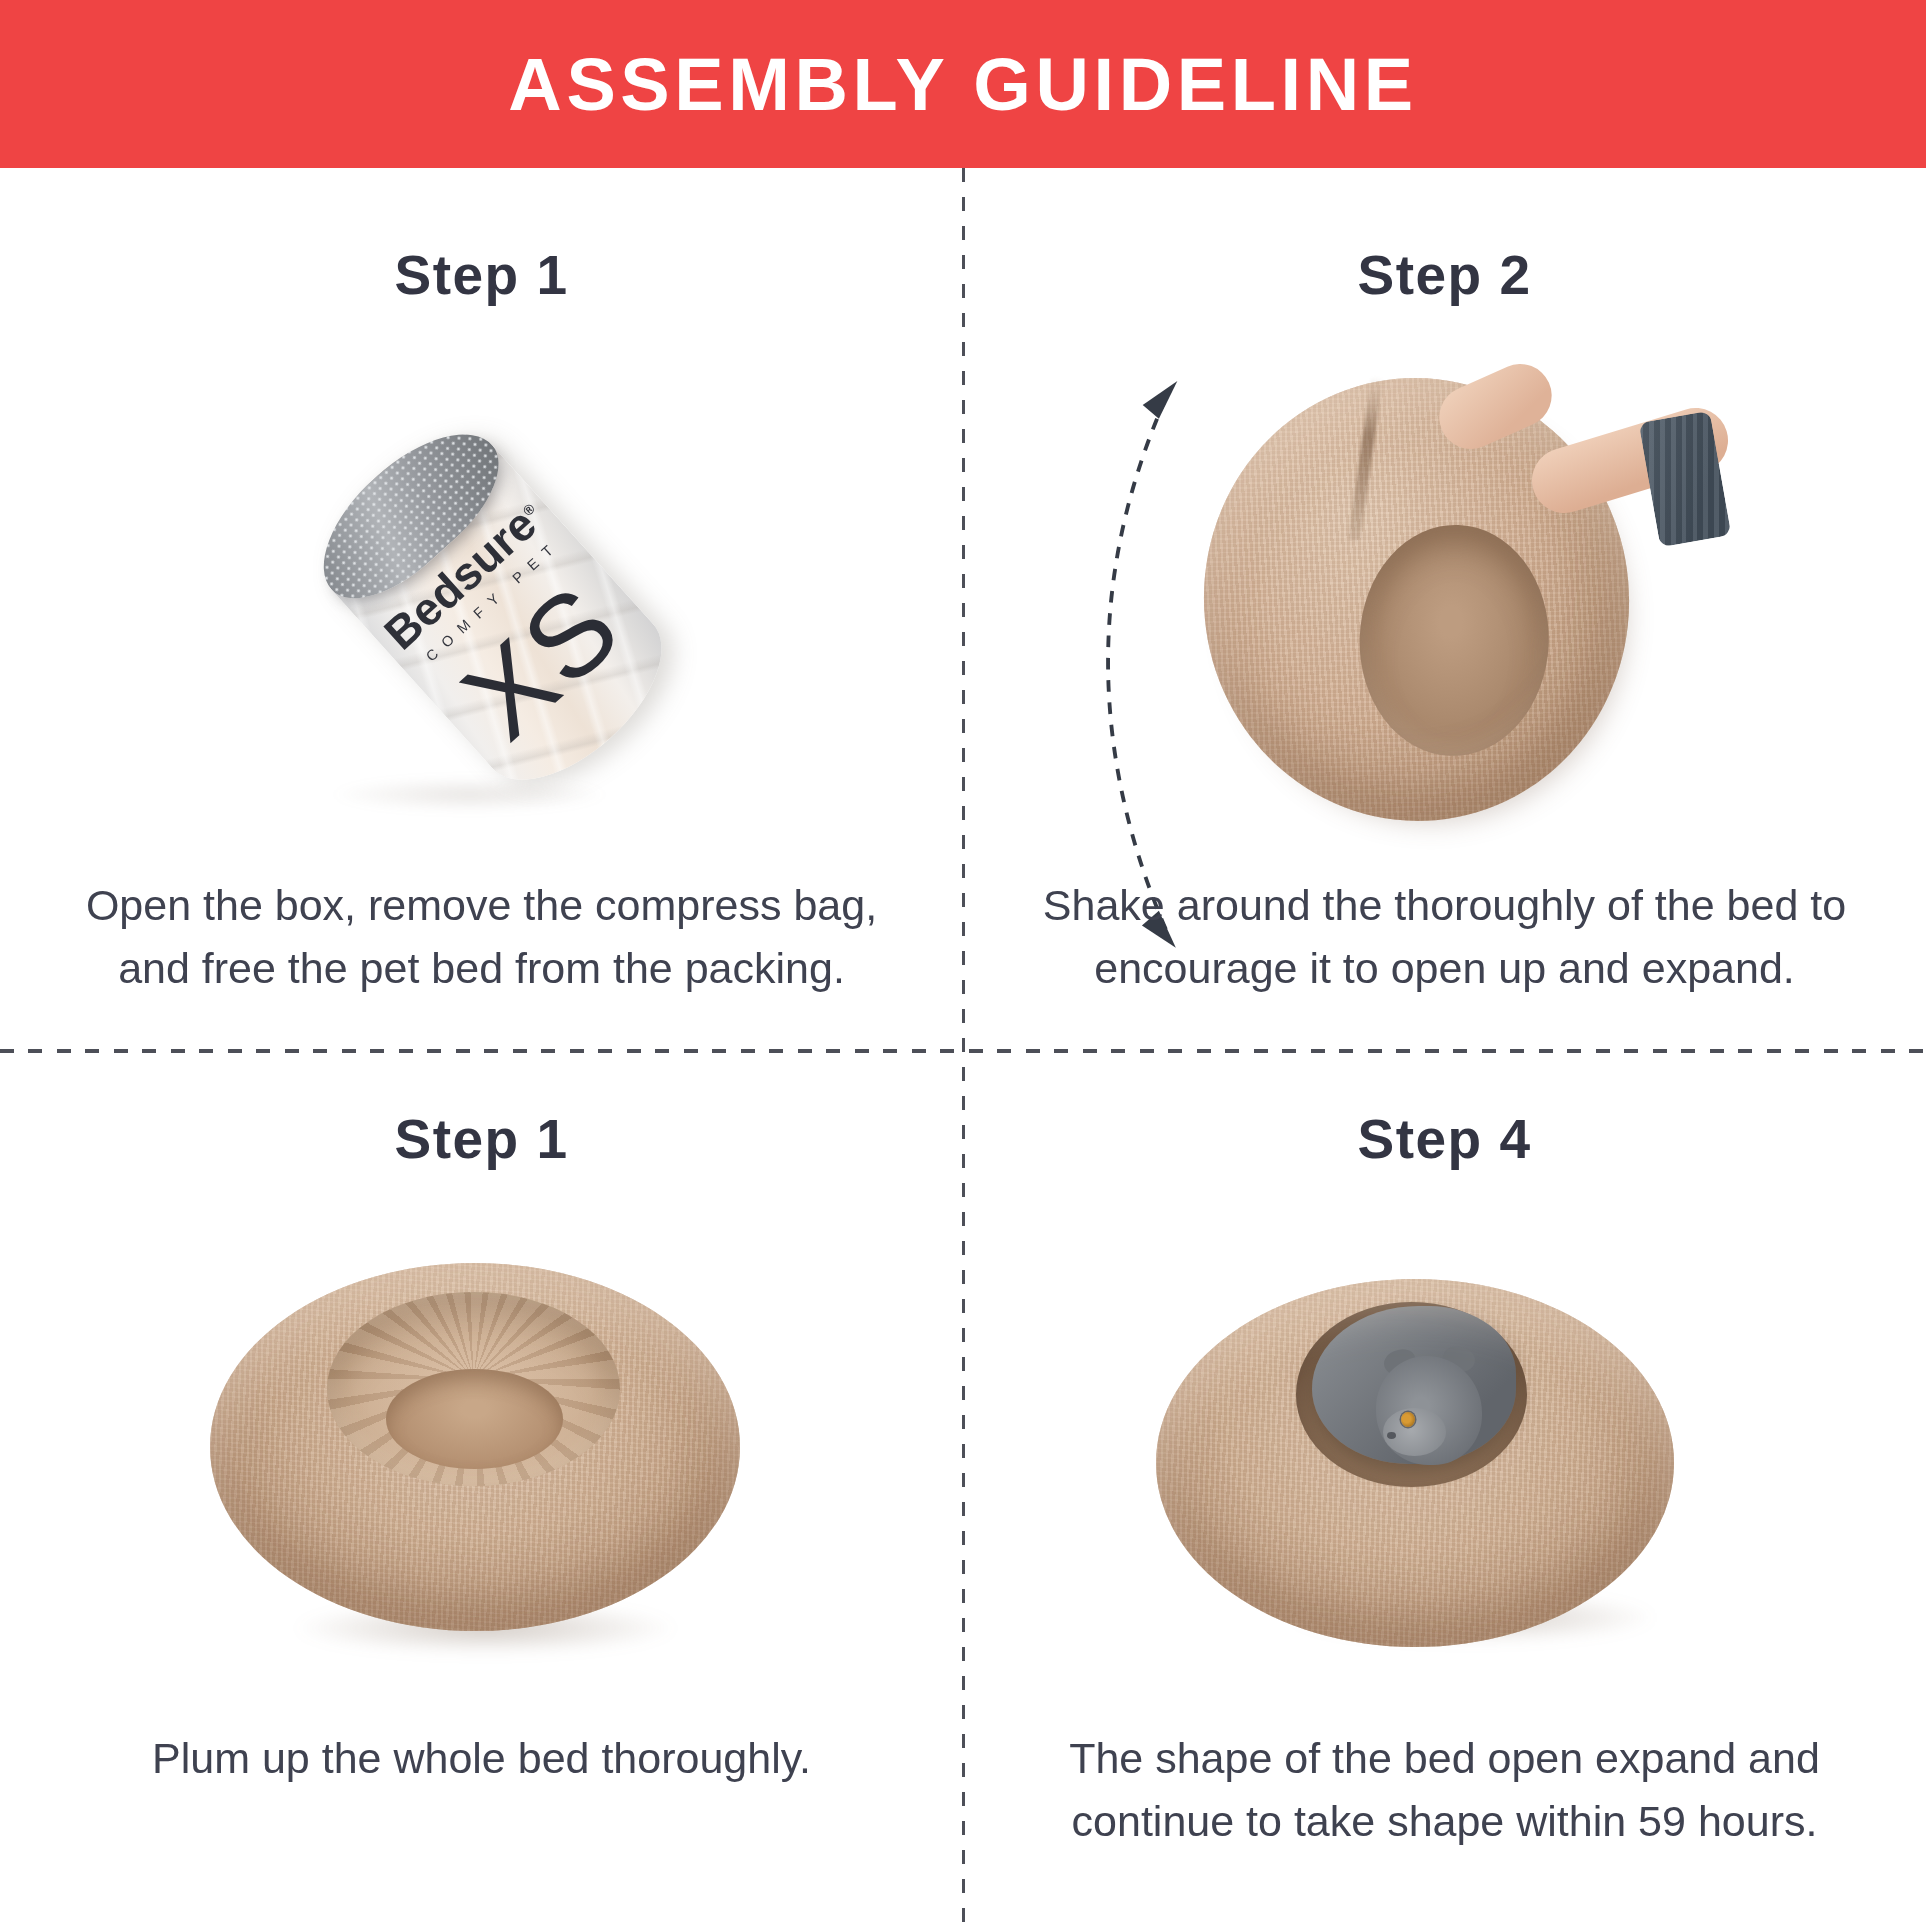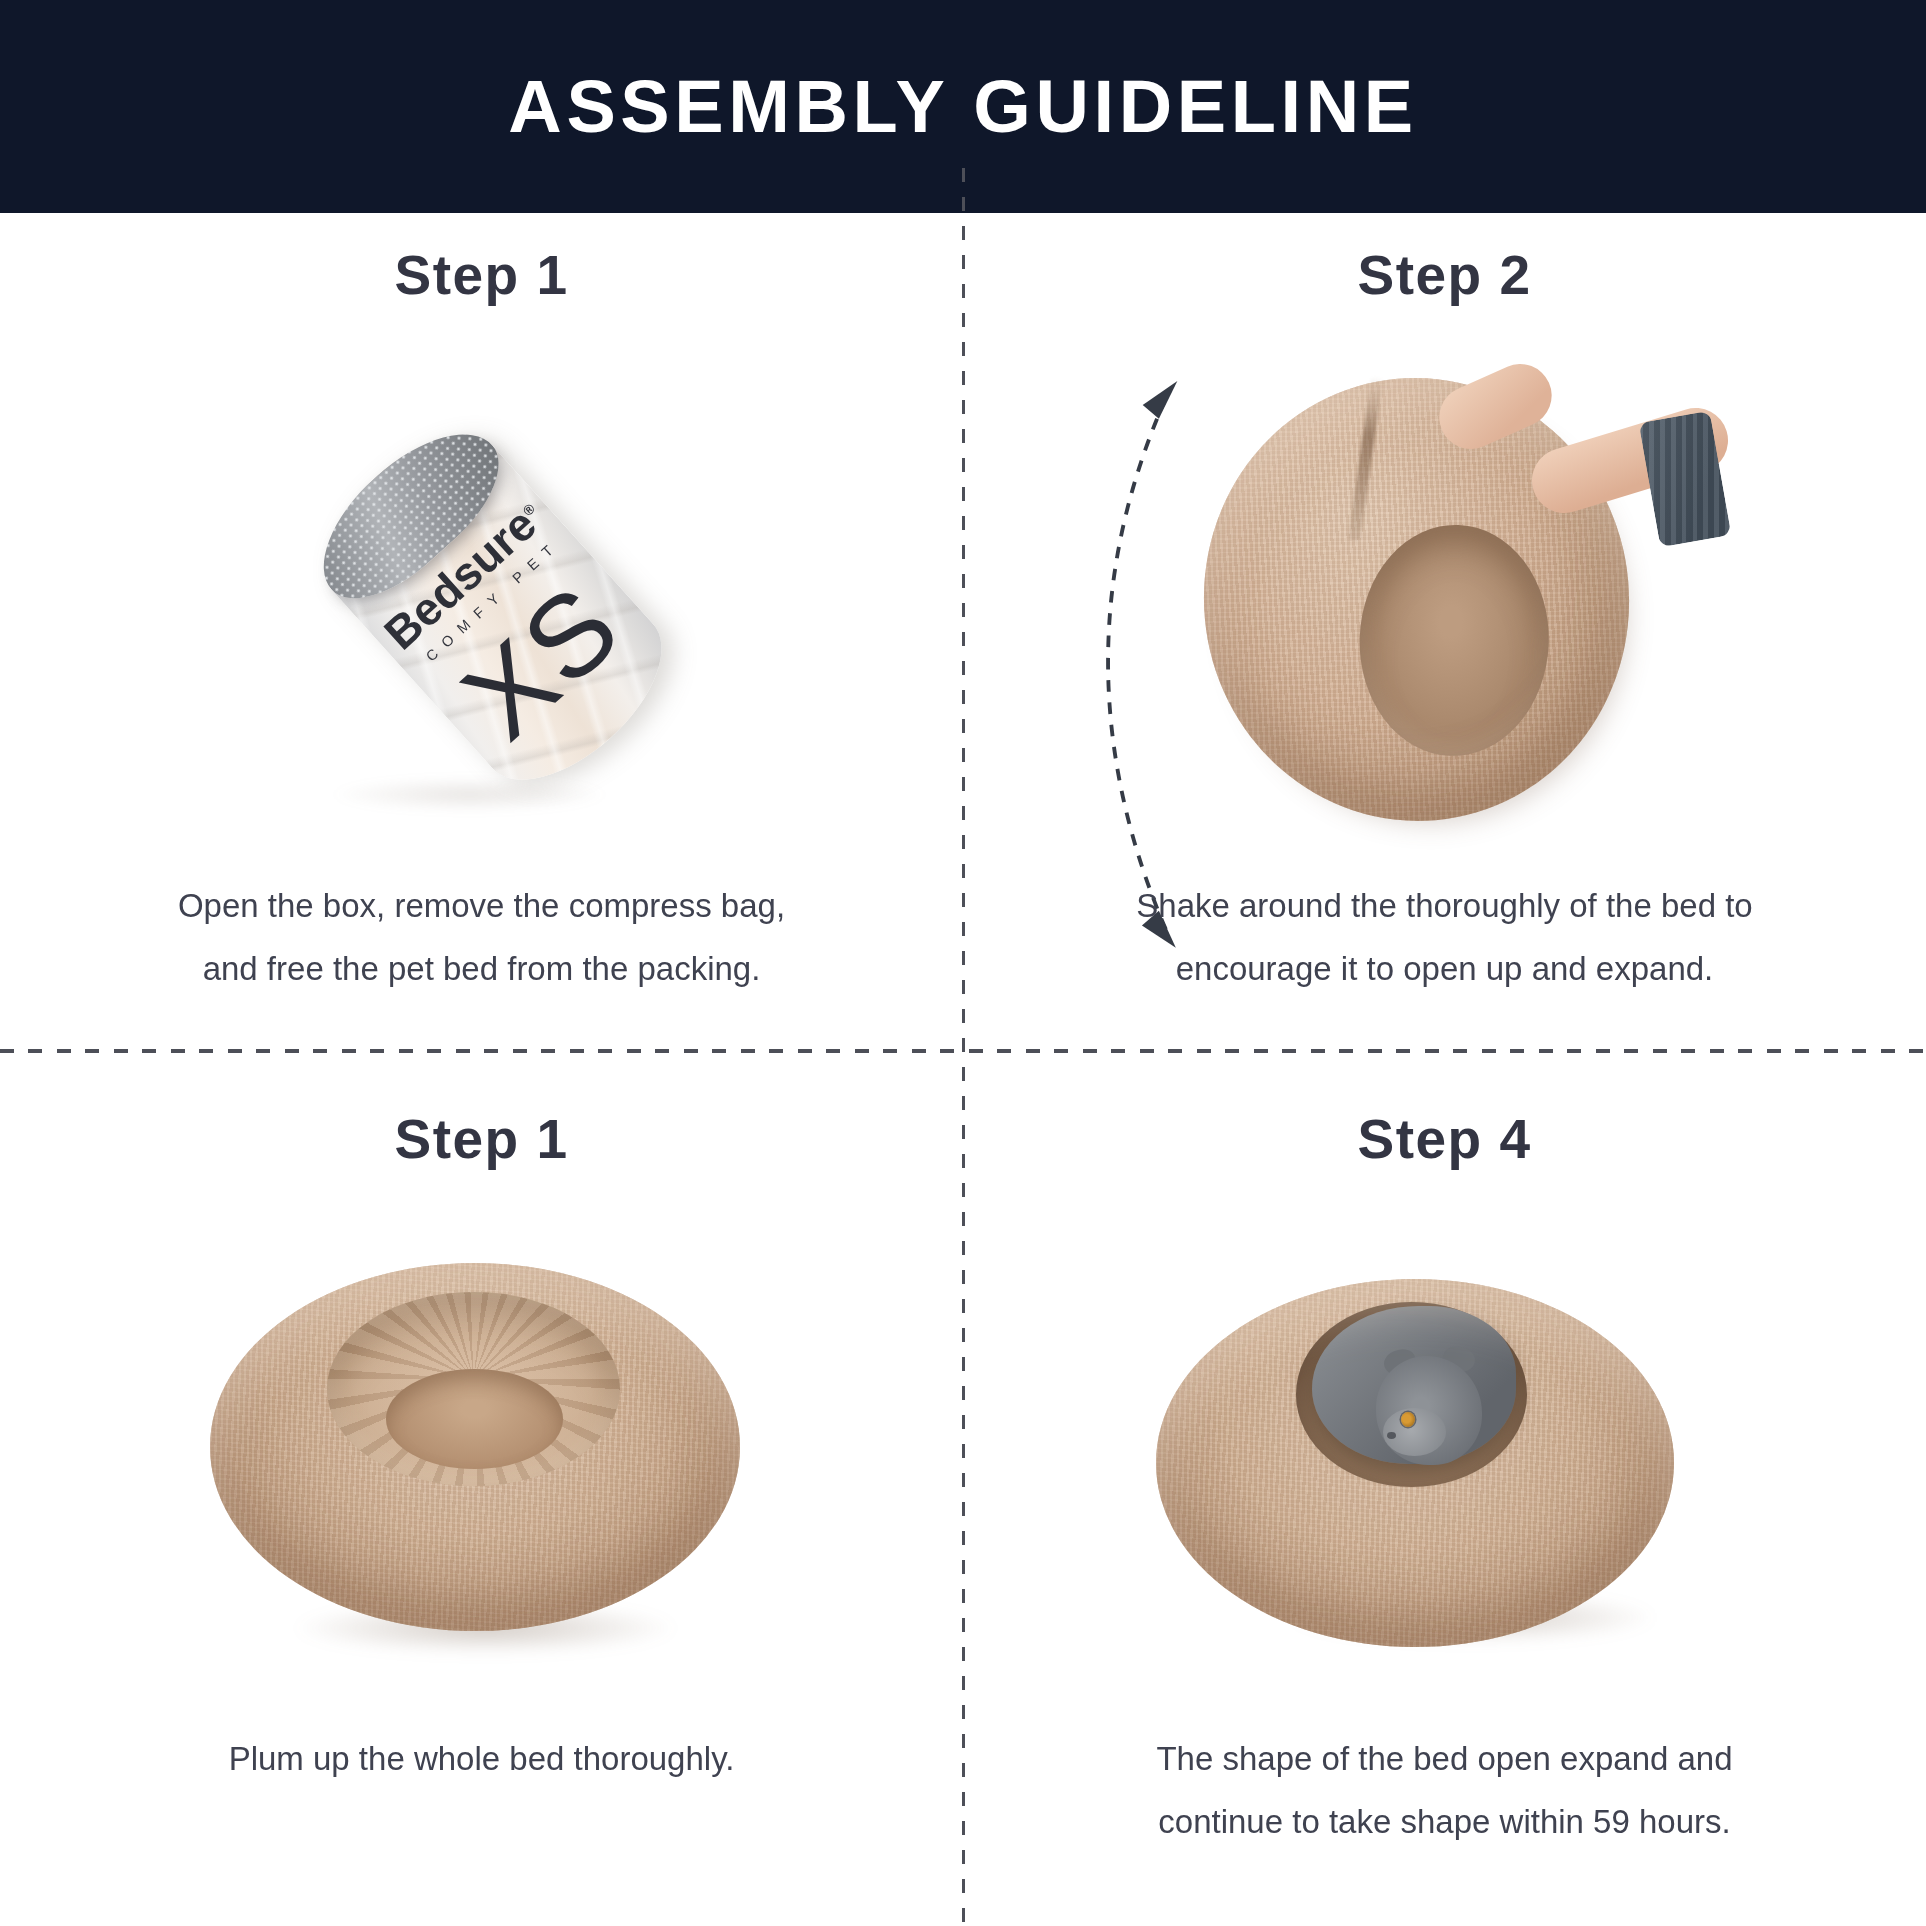--- a/index.html
+++ b/index.html
@@ -1,21 +1,21 @@
 <!DOCTYPE html>
 <html style="font-size:12.3px"><head>
 <meta charset="utf-8">
 <style>
   html,body{margin:0;padding:0;background:#fff;}
   .canvas{
     position:relative;width:1926px;height:1926px;overflow:hidden;background:#ffffff;
     font-family:"Liberation Sans", sans-serif;
   }
   
-  .header{position:absolute;left:0;top:0;width:1926px;height:213px;background:#0f172a;
+  .header{position:absolute;left:0;top:0;width:1926px;height:168px;background:#ef4444;
     display:flex;align-items:center;justify-content:center;}
   .header h1{margin:0;color:#ffffff;font-size:74px;font-weight:700;letter-spacing:4.6px;}
 
   
   .v-div{position:absolute;left:962px;top:168px;width:3.1px;height:1758px;
     background:repeating-linear-gradient(to bottom,#4d4f58 0 14px,transparent 14px 29px);}
   .h-div{position:absolute;left:0;top:1049px;width:1926px;height:3.9px;
     background:repeating-linear-gradient(to right,#4d4f58 0 14px,transparent 14px 28.5px);}
 
   
@@ -24,21 +24,21 @@
   .q2{left:963px;top:168px;width:963px;height:882px;}
   .q3{left:0;top:1053px;width:963px;height:873px;}
   .q4{left:963px;top:1053px;width:963px;height:873px;}
 
   .step-title{position:absolute;left:0;right:0;text-align:center;margin:0;
     font-size:55px;font-weight:700;color:#333543;letter-spacing:1.5px;line-height:1;}
   .q1 .step-title,.q2 .step-title{top:80px;}
   .q3 .step-title,.q4 .step-title{top:59px;}
 
   .cap{position:absolute;left:0;right:0;margin:0;text-align:center;
-    font-size:33px;color:#3f4250;line-height:63px;font-weight:400;}
+    font-size:43px;color:#3f4250;line-height:63px;font-weight:400;}
   .q1 .cap,.q2 .cap{top:706px;}
   .q3 .cap,.q4 .cap{top:674px;}
 
   
   .roll{position:absolute;left:385px;top:264px;width:216px;height:351px;
     transform:rotate(-42deg);
     border-radius:50% / 16%;
     background:
       repeating-linear-gradient(115deg, rgba(255,255,255,0) 0 35px, rgba(255,255,255,.45) 42px, rgba(255,255,255,0) 49px),
       repeating-linear-gradient(28deg, rgba(175,170,165,0) 0 46px, rgba(175,170,165,.25) 51px, rgba(175,170,165,0) 60px),

